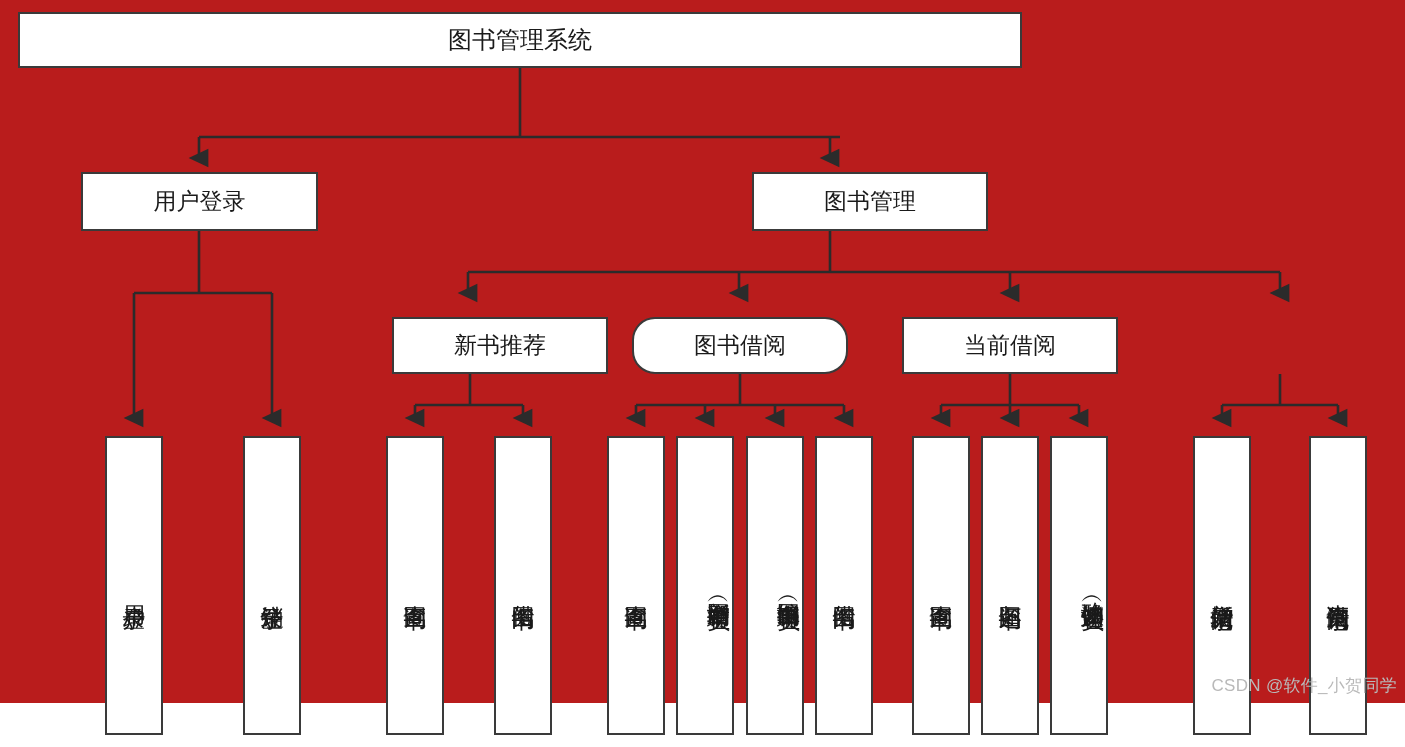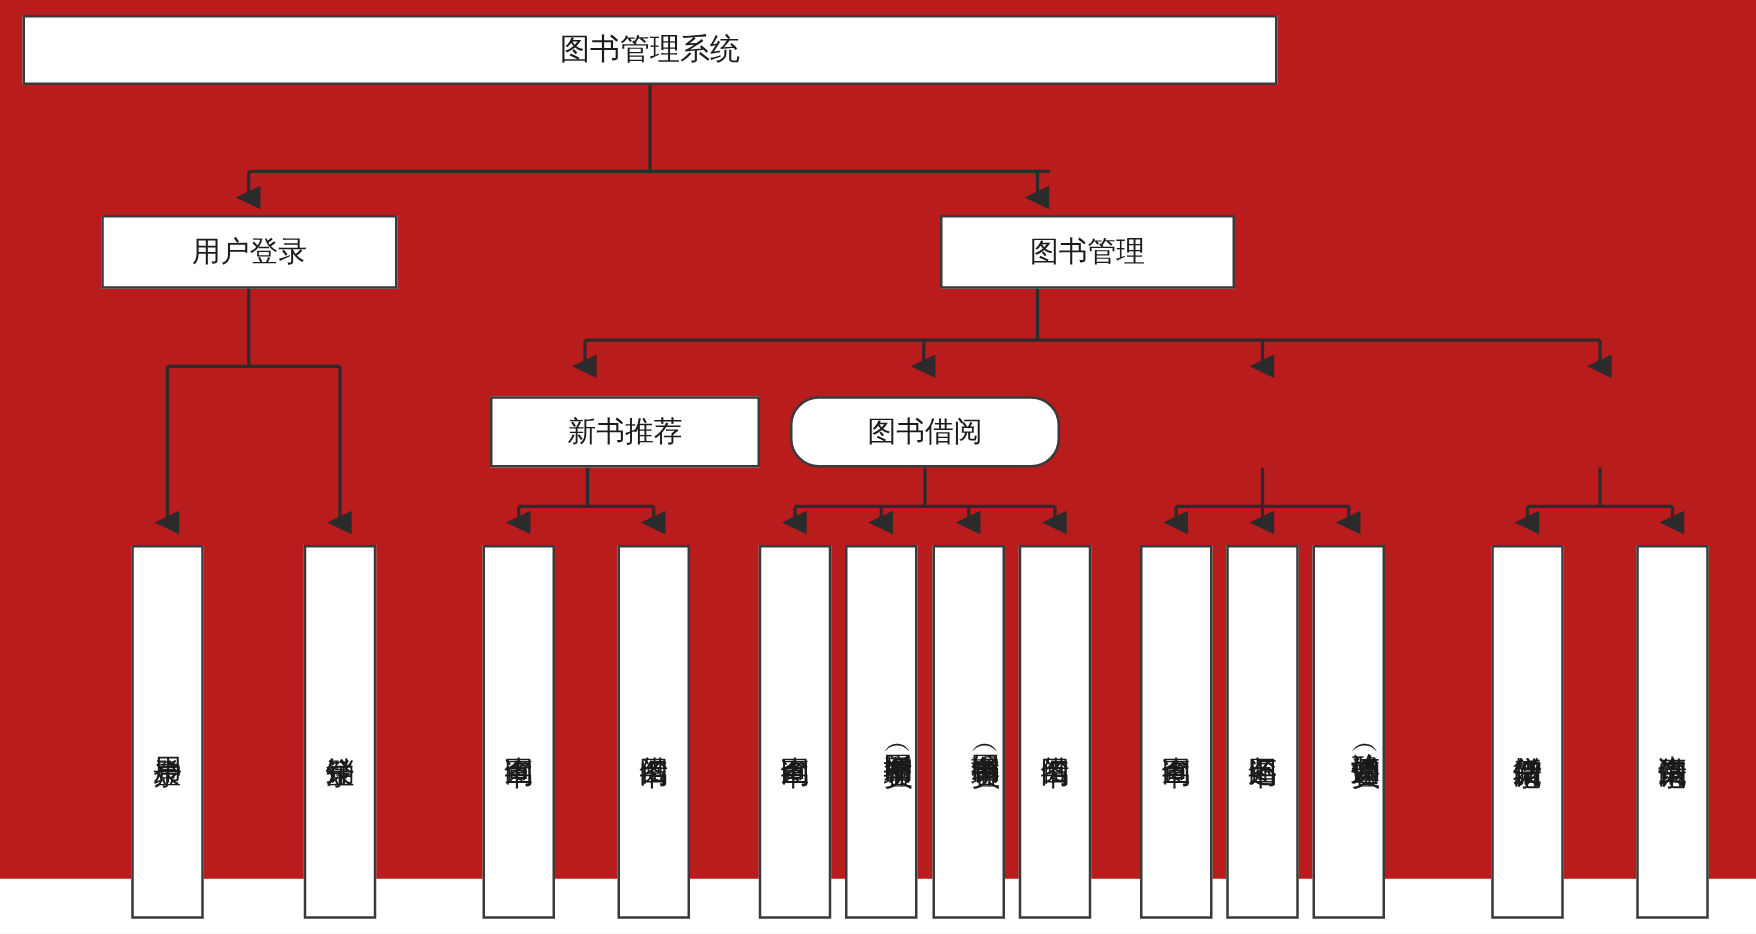--- a/index.html
+++ b/index.html
@@ -84,20 +84,23 @@
   <div class="node horiz" style="left:712px;top:172px;width:236px;height:59px;margin-left:40px;">
     <span>图书管理</span>
   </div>
 
   <div class="node horiz" style="left:362px;top:317px;width:216px;height:57px;margin-left:30px;">
     <span>新书推荐</span>
   </div>
   <div class="node horiz" style="left:632px;top:317px;width:216px;height:57px;border-radius:23px;">
     <span>图书借阅</span>
   </div>
+  <div class="node horiz" style="left:902px;top:317px;width:216px;height:57px;">
+    <span>当前借阅</span>
+  </div>
 
   <div class="node vert mid" style="left:105px;top:436px;width:58px;height:299px;">
     <span>用户登录</span>
   </div>
   <div class="node vert mid" style="left:243px;top:436px;width:58px;height:299px;">
     <span>注销登录</span>
   </div>
 
   <div class="node vert mid" style="left:386px;top:436px;width:58px;height:299px;">
     <span>查询图书</span>
@@ -129,14 +132,15 @@
     <span>确认归还（管理员）</span>
   </div>
 
   <div class="node vert mid" style="left:1193px;top:436px;width:58px;height:299px;">
     <span>新增借阅记录</span>
   </div>
   <div class="node vert mid" style="left:1309px;top:436px;width:58px;height:299px;">
     <span>查询借阅记录</span>
   </div>
 
+  <div class="watermark">CSDN @软件_小贺同学</div>
 
 </div>
 
 </body></html>

